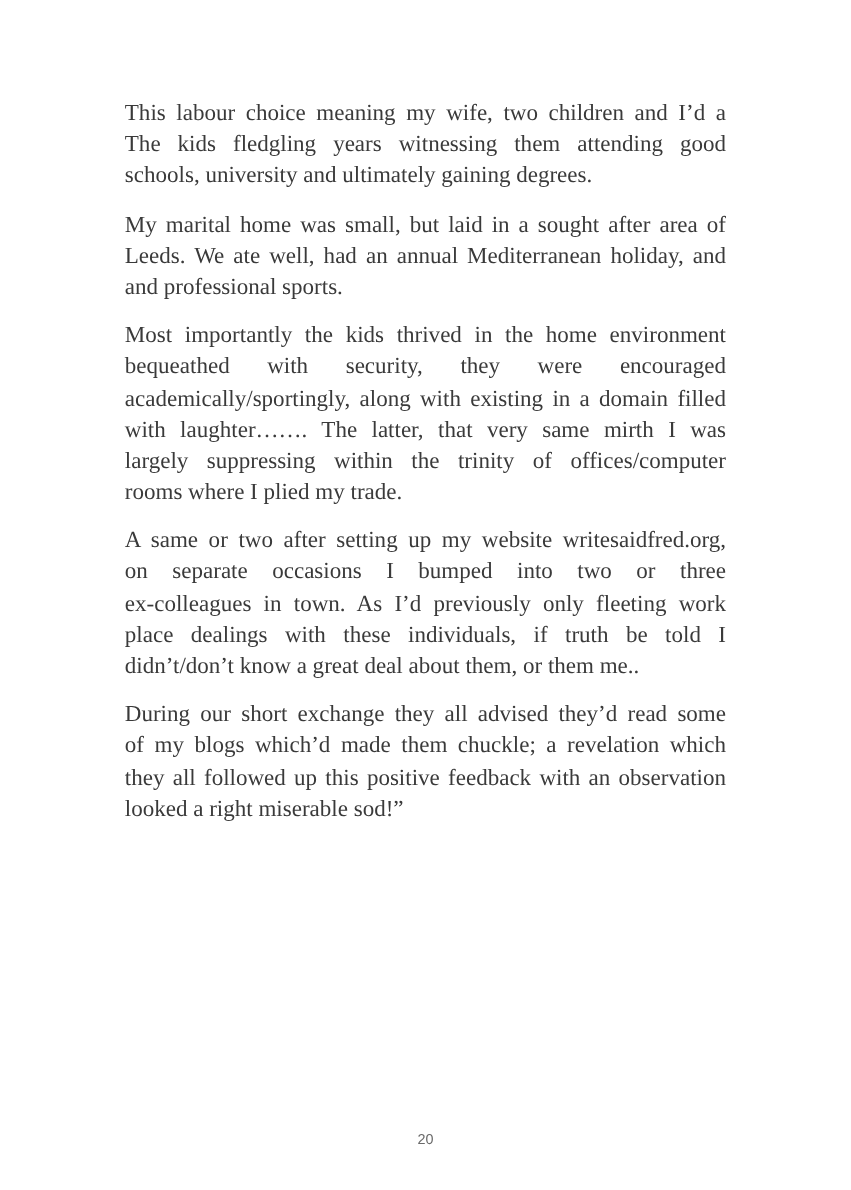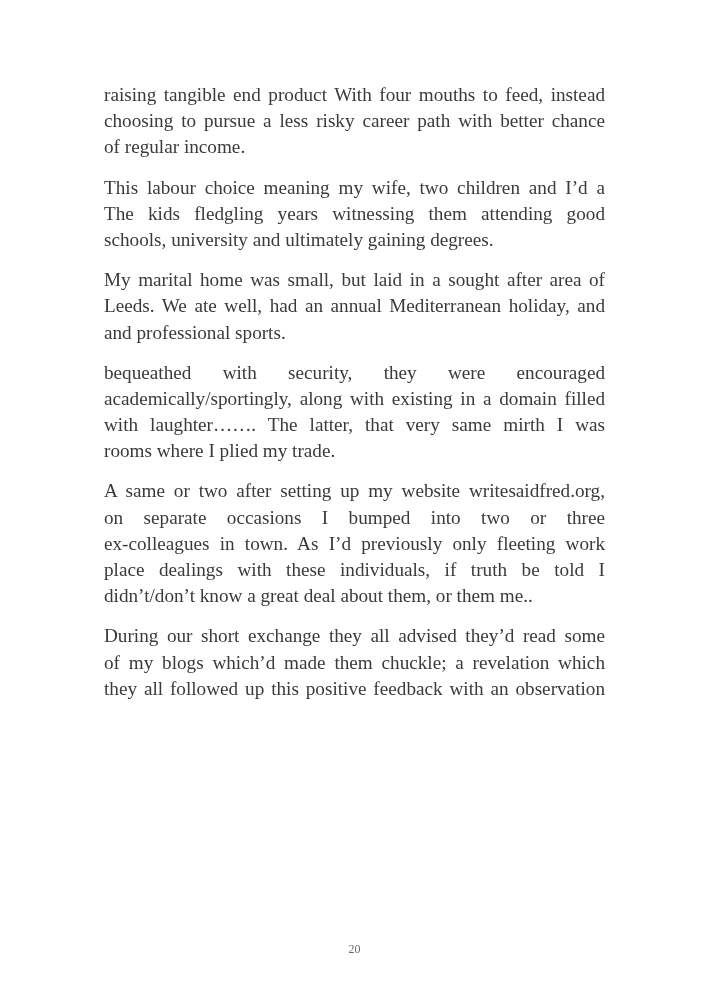--- a/index.html
+++ b/index.html
@@ -37,55 +37,53 @@
       text-align-last: left;
     }
     .page-number {
       position: absolute;
       left: 0;
       width: 709px;
       top: 942px;
       text-align: center;
       font-size: 12px;
       color: #6a6a6a;
-      font-family: Liberation Serif, serif;
+      font-family: Liberation Sans, sans-serif;
     }
   </style>
 </head>
 <body>
 
 <div class="page">
-  <p class="para">
-    <span class="line">raising tangible end product With four mouths to feed, instead</span>
-    <span class="line">choosing to pursue a less risky career path with better chance</span>
-    <span class="line last">of regular income.</span>
-  </p>
   <p class="para">
     <span class="line">This labour choice meaning my wife, two children and I’d a</span>
     <span class="line">The kids fledgling years witnessing them attending good</span>
     <span class="line last">schools, university and ultimately gaining degrees.</span>
   </p>
   <p class="para">
     <span class="line">My marital home was small, but laid in a sought after area of</span>
     <span class="line">Leeds. We ate well, had an annual Mediterranean holiday, and</span>
     <span class="line last">and professional sports.</span>
   </p>
   <p class="para">
+    <span class="line">Most importantly the kids thrived in the home environment</span>
     <span class="line">bequeathed with security, they were encouraged</span>
     <span class="line">academically/sportingly, along with existing in a domain filled</span>
     <span class="line">with laughter……. The latter, that very same mirth I was</span>
+    <span class="line">largely suppressing within the trinity of offices/computer</span>
     <span class="line last">rooms where I plied my trade.</span>
   </p>
   <p class="para">
     <span class="line">A same or two after setting up my website writesaidfred.org,</span>
     <span class="line">on separate occasions I bumped into two or three</span>
     <span class="line">ex-colleagues in town. As I’d previously only fleeting work</span>
     <span class="line">place dealings with these individuals, if truth be told I</span>
     <span class="line last">didn’t/don’t know a great deal about them, or them me..</span>
   </p>
   <p class="para">
     <span class="line">During our short exchange they all advised they’d read some</span>
     <span class="line">of my blogs which’d made them chuckle; a revelation which</span>
     <span class="line">they all followed up this positive feedback with an observation</span>
+    <span class="line last">looked a right miserable sod!”</span>
   </p>
 </div>
 
 <div class="page-number">20</div>
 
 </body></html>

